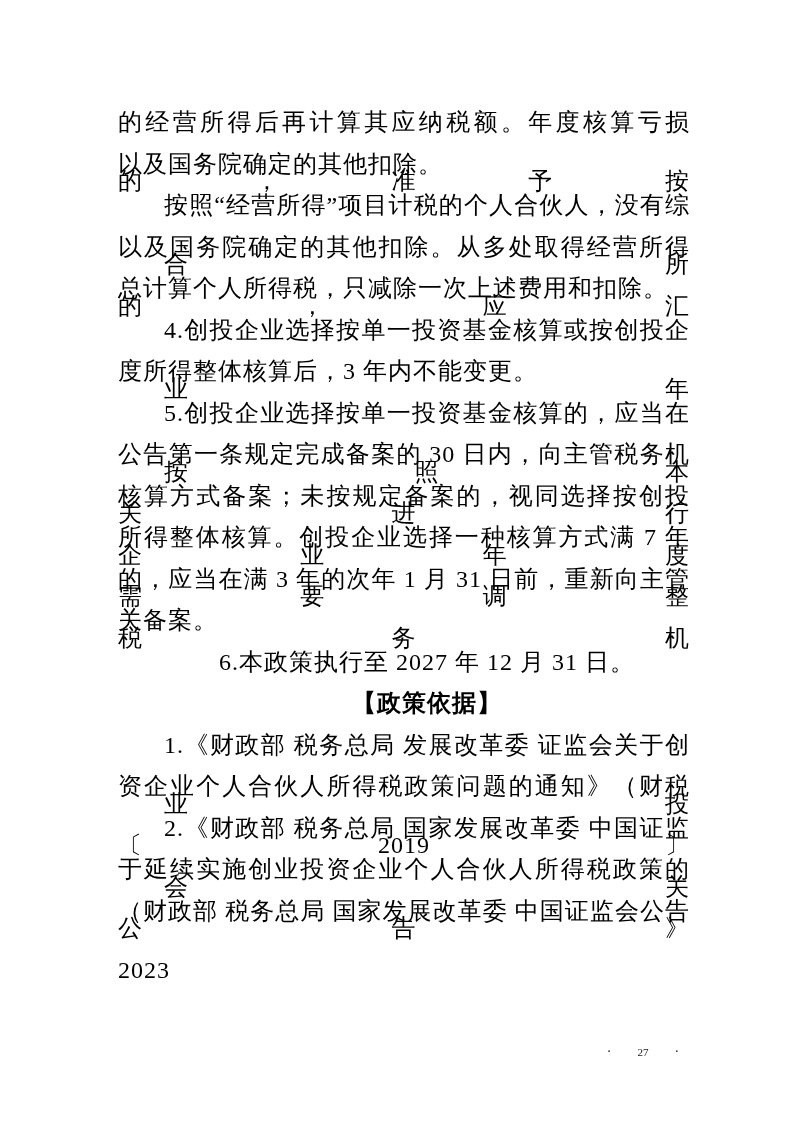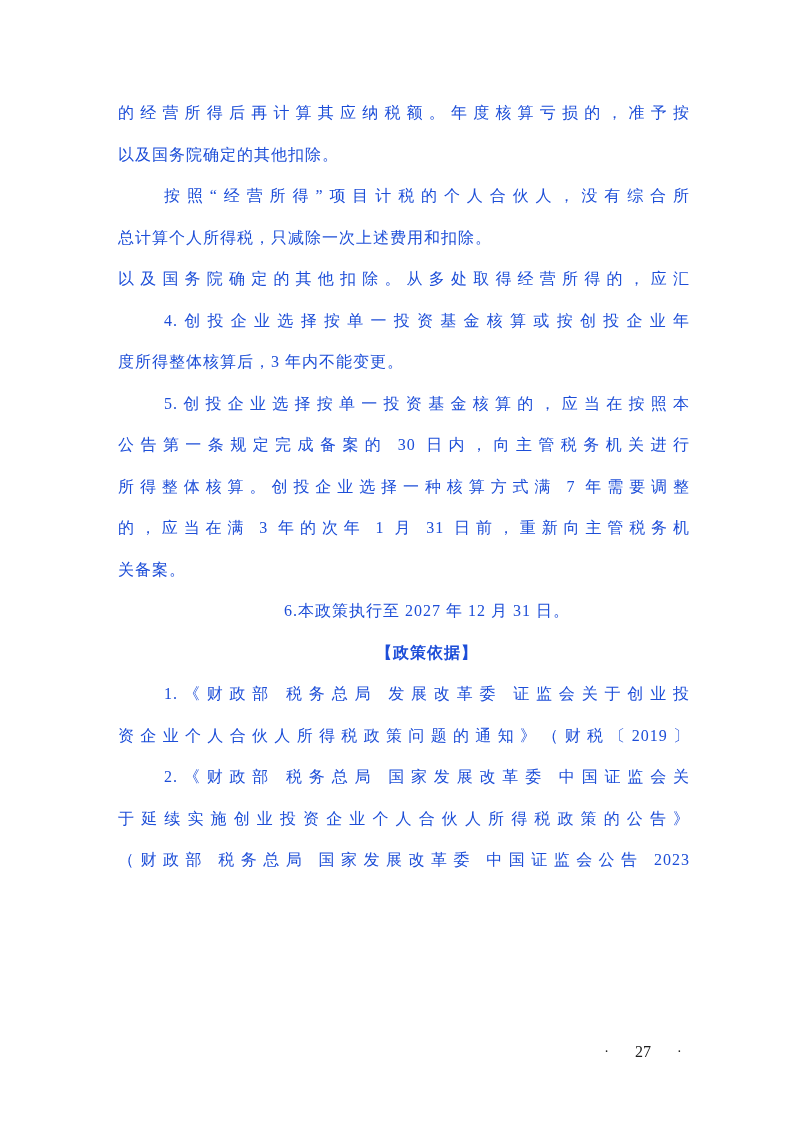--- a/index.html
+++ b/index.html
@@ -18,25 +18,25 @@
   }
   .doc-body {
     position: absolute;
     left: 118px;
     top: 93px;
     width: 572px;
   }
   .text-line {
     width: 572px;
     height: 41.5px;
-    line-height: 40px;
-    font-size: 16px;
+    line-height: 59px;
+    font-size: 24px;
     letter-spacing: 1px;
     white-space: nowrap;
-    color: #1d4ed8;
+    color: #000000;
   }
   .text-line.indent {
     width: 526px;
     padding-left: 46px;
     text-align: center;
   }
   .text-line.justify {
     text-align: justify;
     text-align-last: justify;
     white-space: normal;
@@ -55,40 +55,41 @@
     justify-content: center;
     font-size: 16px;
     color: #1c1c1c;
   }
   .footer .dot {
     font-size: 14px;
     line-height: 24px;
   }
   .footer .num {
     margin: 0 26px;
-    font-size: 16px;
+    font-size: 11px;
     line-height: 24px;
     font-family: "Liberation Serif", "DejaVu Serif", serif;
   }
 </style>
 </head>
 <body>
 
 <div class="page">
 
   <div class="doc-body" id="doc-body">
       <div class="text-line justify">的经营所得后再计算其应纳税额。年度核算亏损的，准予按</div>
       <div class="text-line">以及国务院确定的其他扣除。</div>
       <div class="text-line indent justify">按照“经营所得”项目计税的个人合伙人，没有综合所</div>
+      <div class="text-line justify">以及国务院确定的其他扣除。从多处取得经营所得的，应汇</div>
       <div class="text-line">总计算个人所得税，只减除一次上述费用和扣除。</div>
-      <div class="text-line justify">以及国务院确定的其他扣除。从多处取得经营所得的，应汇</div>
       <div class="text-line indent justify">4.创投企业选择按单一投资基金核算或按创投企业年</div>
       <div class="text-line">度所得整体核算后，3 年内不能变更。</div>
       <div class="text-line indent justify">5.创投企业选择按单一投资基金核算的，应当在按照本</div>
       <div class="text-line justify">公告第一条规定完成备案的 30 日内，向主管税务机关进行</div>
+      <div class="text-line justify">核算方式备案；未按规定备案的，视同选择按创投企业年度</div>
       <div class="text-line justify">所得整体核算。创投企业选择一种核算方式满 7 年需要调整</div>
       <div class="text-line justify">的，应当在满 3 年的次年 1 月 31 日前，重新向主管税务机</div>
       <div class="text-line">关备案。</div>
       <div class="text-line indent">6.本政策执行至 2027 年 12 月 31 日。</div>
       <div class="text-line indent bold">【政策依据】</div>
       <div class="text-line indent justify">1.《财政部 税务总局 发展改革委 证监会关于创业投</div>
       <div class="text-line justify">资企业个人合伙人所得税政策问题的通知》（财税〔2019〕</div>
       <div class="text-line indent justify">2.《财政部 税务总局 国家发展改革委 中国证监会关</div>
       <div class="text-line justify">于延续实施创业投资企业个人合伙人所得税政策的公告》</div>
       <div class="text-line justify">（财政部 税务总局 国家发展改革委 中国证监会公告 2023</div>

